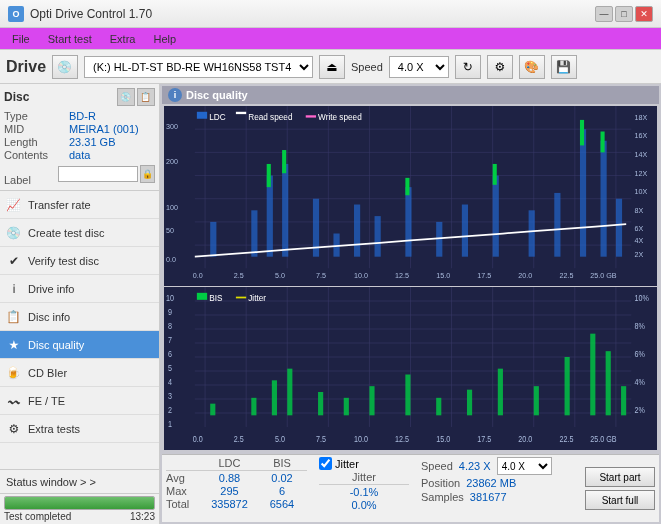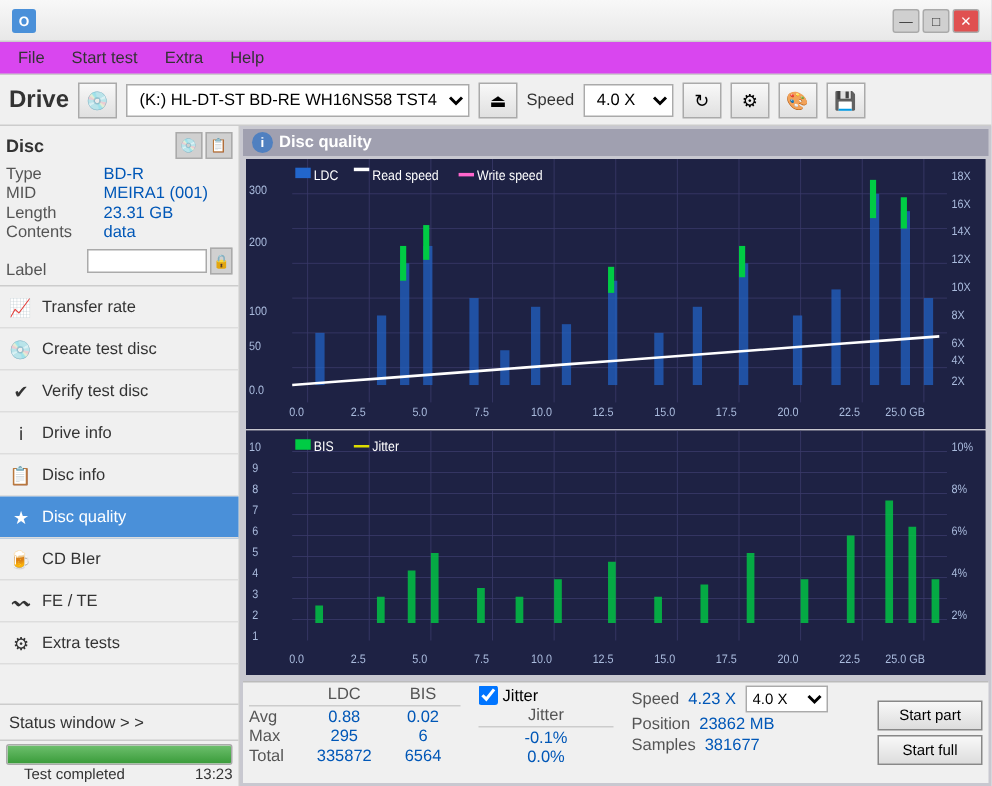--- a/index.html
+++ b/index.html
@@ -256,21 +256,20 @@
     }
     .progress-bar-inner {
       height: 100%;
       background: linear-gradient(to bottom, #6dbf6d, #3a9c3a);
     }
     .status-text {
       font-size: 10px;
       color: #333;
       display: flex;
       justify-content: space-between;
-      margin-left: 12px;
     }
 
     
     .content-area {
       flex: 1;
       display: flex;
       flex-direction: column;
       background: #c8c8d0;
       overflow: hidden;
     }
@@ -383,20 +382,21 @@
       justify-content: center;
       min-width: 70px;
     }
   </style>
 </head>
 <body>
 
 <div class="title-bar">
   <div class="title-bar-left">
     <div class="title-icon">O</div>
+    <span class="title-text">Opti Drive Control 1.70</span>
   </div>
   <div class="title-controls">
     <div class="title-btn">—</div>
     <div class="title-btn">□</div>
     <div class="title-btn close">✕</div>
   </div>
 </div>
 
 <div class="menu-bar">
   <span class="menu-item">File</span>

